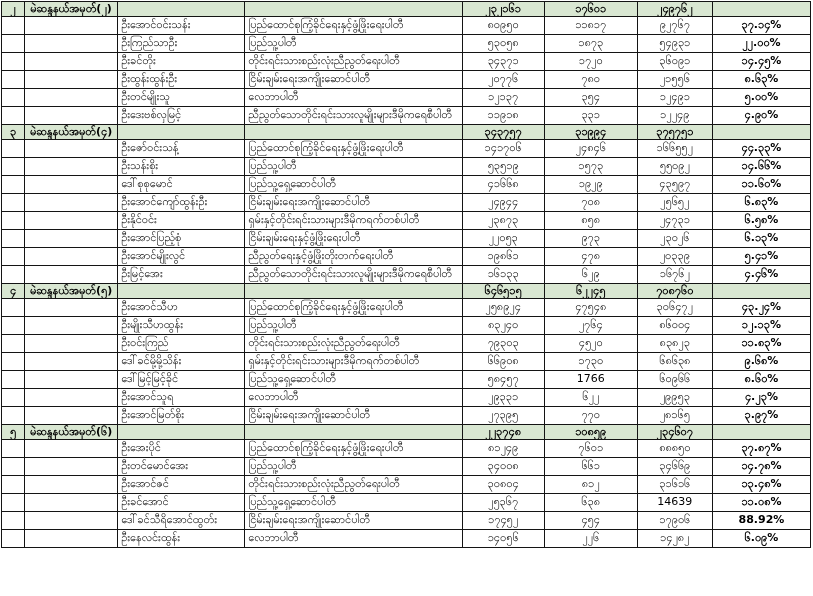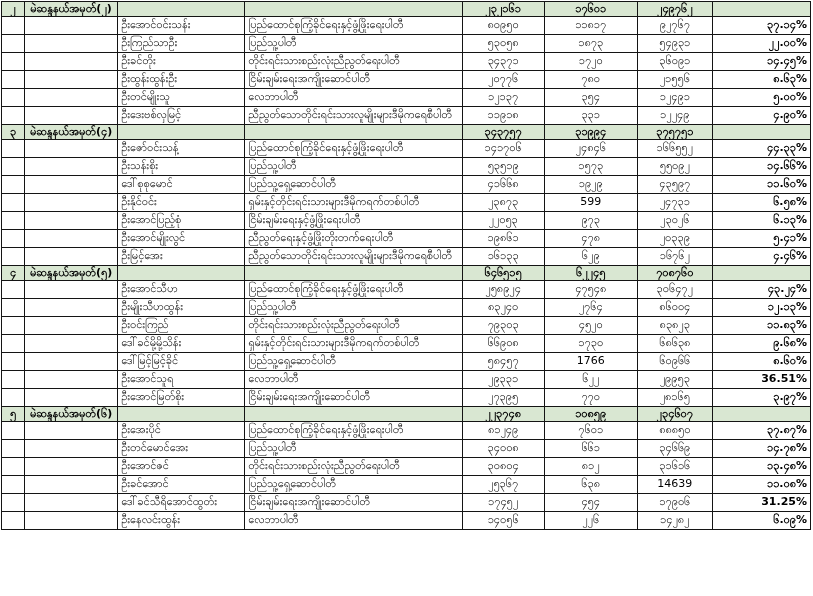--- a/index.html
+++ b/index.html
@@ -7,21 +7,21 @@
        font-family:"DejaVu Sans",sans-serif;color:#000;}
   table{border-collapse:collapse;table-layout:fixed;margin:1px 0 0 1px;width:810px;}
   td{border:1px solid #141414;padding:0 3px;font-size:11px;line-height:1.15;
      overflow:hidden;white-space:nowrap;vertical-align:middle;}
   tr.sec td{background:#d9e7d2;font-weight:bold;height:14px;}
   tr.cand td{background:#fff;height:17px;}
   td.c-no{text-align:center;padding:0;}
   td.c-label{text-align:center;}
   td.c-name,td.c-party{text-align:left;}
   td.c-num{text-align:center;}
-  td.c-pct{text-align:right;font-weight:bold;}
+  td.c-pct{text-align:center;font-weight:bold;}
 </style>
 </head>
 <body>
 
 <table>
   <colgroup>
     <col style="width:23px">
       <col style="width:93px">
       <col style="width:127px">
       <col style="width:217px">
@@ -146,28 +146,38 @@
     <td class="c-no"></td>
     <td class="c-label"></td>
     <td class="c-name">ဒေါ်စုစုမောင်</td>
     <td class="c-party">ပြည်သူ့ရှေ့ဆောင်ပါတီ</td>
     <td class="c-num">၄၁၆၆၈</td>
     <td class="c-num">၁၉၂၉</td>
     <td class="c-num">၄၃၅၉၇</td>
     <td class="c-pct">၁၁.၆၀%</td>
   </tr>
 
+  <tr class="cand">
+    <td class="c-no"></td>
+    <td class="c-label"></td>
+    <td class="c-name">ဦးအောင်ကျော်ထွန်းဦး</td>
+    <td class="c-party">ငြိမ်းချမ်းရေးအကျိုးဆောင်ပါတီ</td>
+    <td class="c-num">၂၄၉၄၄</td>
+    <td class="c-num">၇၀၈</td>
+    <td class="c-num">၂၅၆၅၂</td>
+    <td class="c-pct">၆.၈၃%</td>
+  </tr>
 
   <tr class="cand">
     <td class="c-no"></td>
     <td class="c-label"></td>
     <td class="c-name">ဦးနိုင်ဝင်း</td>
     <td class="c-party">ရှမ်းနှင့်တိုင်းရင်းသားများဒီမိုကရက်တစ်ပါတီ</td>
     <td class="c-num">၂၃၈၇၃</td>
-    <td class="c-num">599</td>
+    <td class="c-num">၈၅၈</td>
     <td class="c-num">၂၄၇၃၁</td>
     <td class="c-pct">၆.၅၈%</td>
   </tr>
 
   <tr class="cand">
     <td class="c-no"></td>
     <td class="c-label"></td>
     <td class="c-name">ဦးအောင်ပြည့်စုံ</td>
     <td class="c-party">ငြိမ်းချမ်းရေးနှင့်ဖွံ့ဖြိုးရေးပါတီ</td>
     <td class="c-num">၂၂၀၅၃</td>
@@ -266,21 +276,21 @@
 
 
   <tr class="cand">
     <td class="c-no"></td>
     <td class="c-label"></td>
     <td class="c-name">ဦးအောင်သူရ</td>
     <td class="c-party">လေဘာပါတီ</td>
     <td class="c-num">၂၉၃၃၁</td>
     <td class="c-num">၆၂၂</td>
     <td class="c-num">၂၉၉၅၃</td>
-    <td class="c-pct">36.51%</td>
+    <td class="c-pct">၄.၂၃%</td>
   </tr>
 
   <tr class="cand">
     <td class="c-no"></td>
     <td class="c-label"></td>
     <td class="c-name">ဦးအောင်မြတ်စိုး</td>
     <td class="c-party">ငြိမ်းချမ်းရေးအကျိုးဆောင်ပါတီ</td>
     <td class="c-num">၂၇၃၉၅</td>
     <td class="c-num">၇၇၀</td>
     <td class="c-num">၂၈၁၆၅</td>
@@ -344,21 +354,21 @@
 
 
   <tr class="cand">
     <td class="c-no"></td>
     <td class="c-label"></td>
     <td class="c-name">ဒေါ်ခင်သီရိအောင်ထွတ်း</td>
     <td class="c-party">ငြိမ်းချမ်းရေးအကျိုးဆောင်ပါတီ</td>
     <td class="c-num">၁၇၄၅၂</td>
     <td class="c-num">၄၅၄</td>
     <td class="c-num">၁၇၉၀၆</td>
-    <td class="c-pct">31.25%</td>
+    <td class="c-pct">88.92%</td>
   </tr>
 
   <tr class="cand">
     <td class="c-no"></td>
     <td class="c-label"></td>
     <td class="c-name">ဦးနေလင်းထွန်း</td>
     <td class="c-party">လေဘာပါတီ</td>
     <td class="c-num">၁၄၀၅၆</td>
     <td class="c-num">၂၂၆</td>
     <td class="c-num">၁၄၂၈၂</td>

